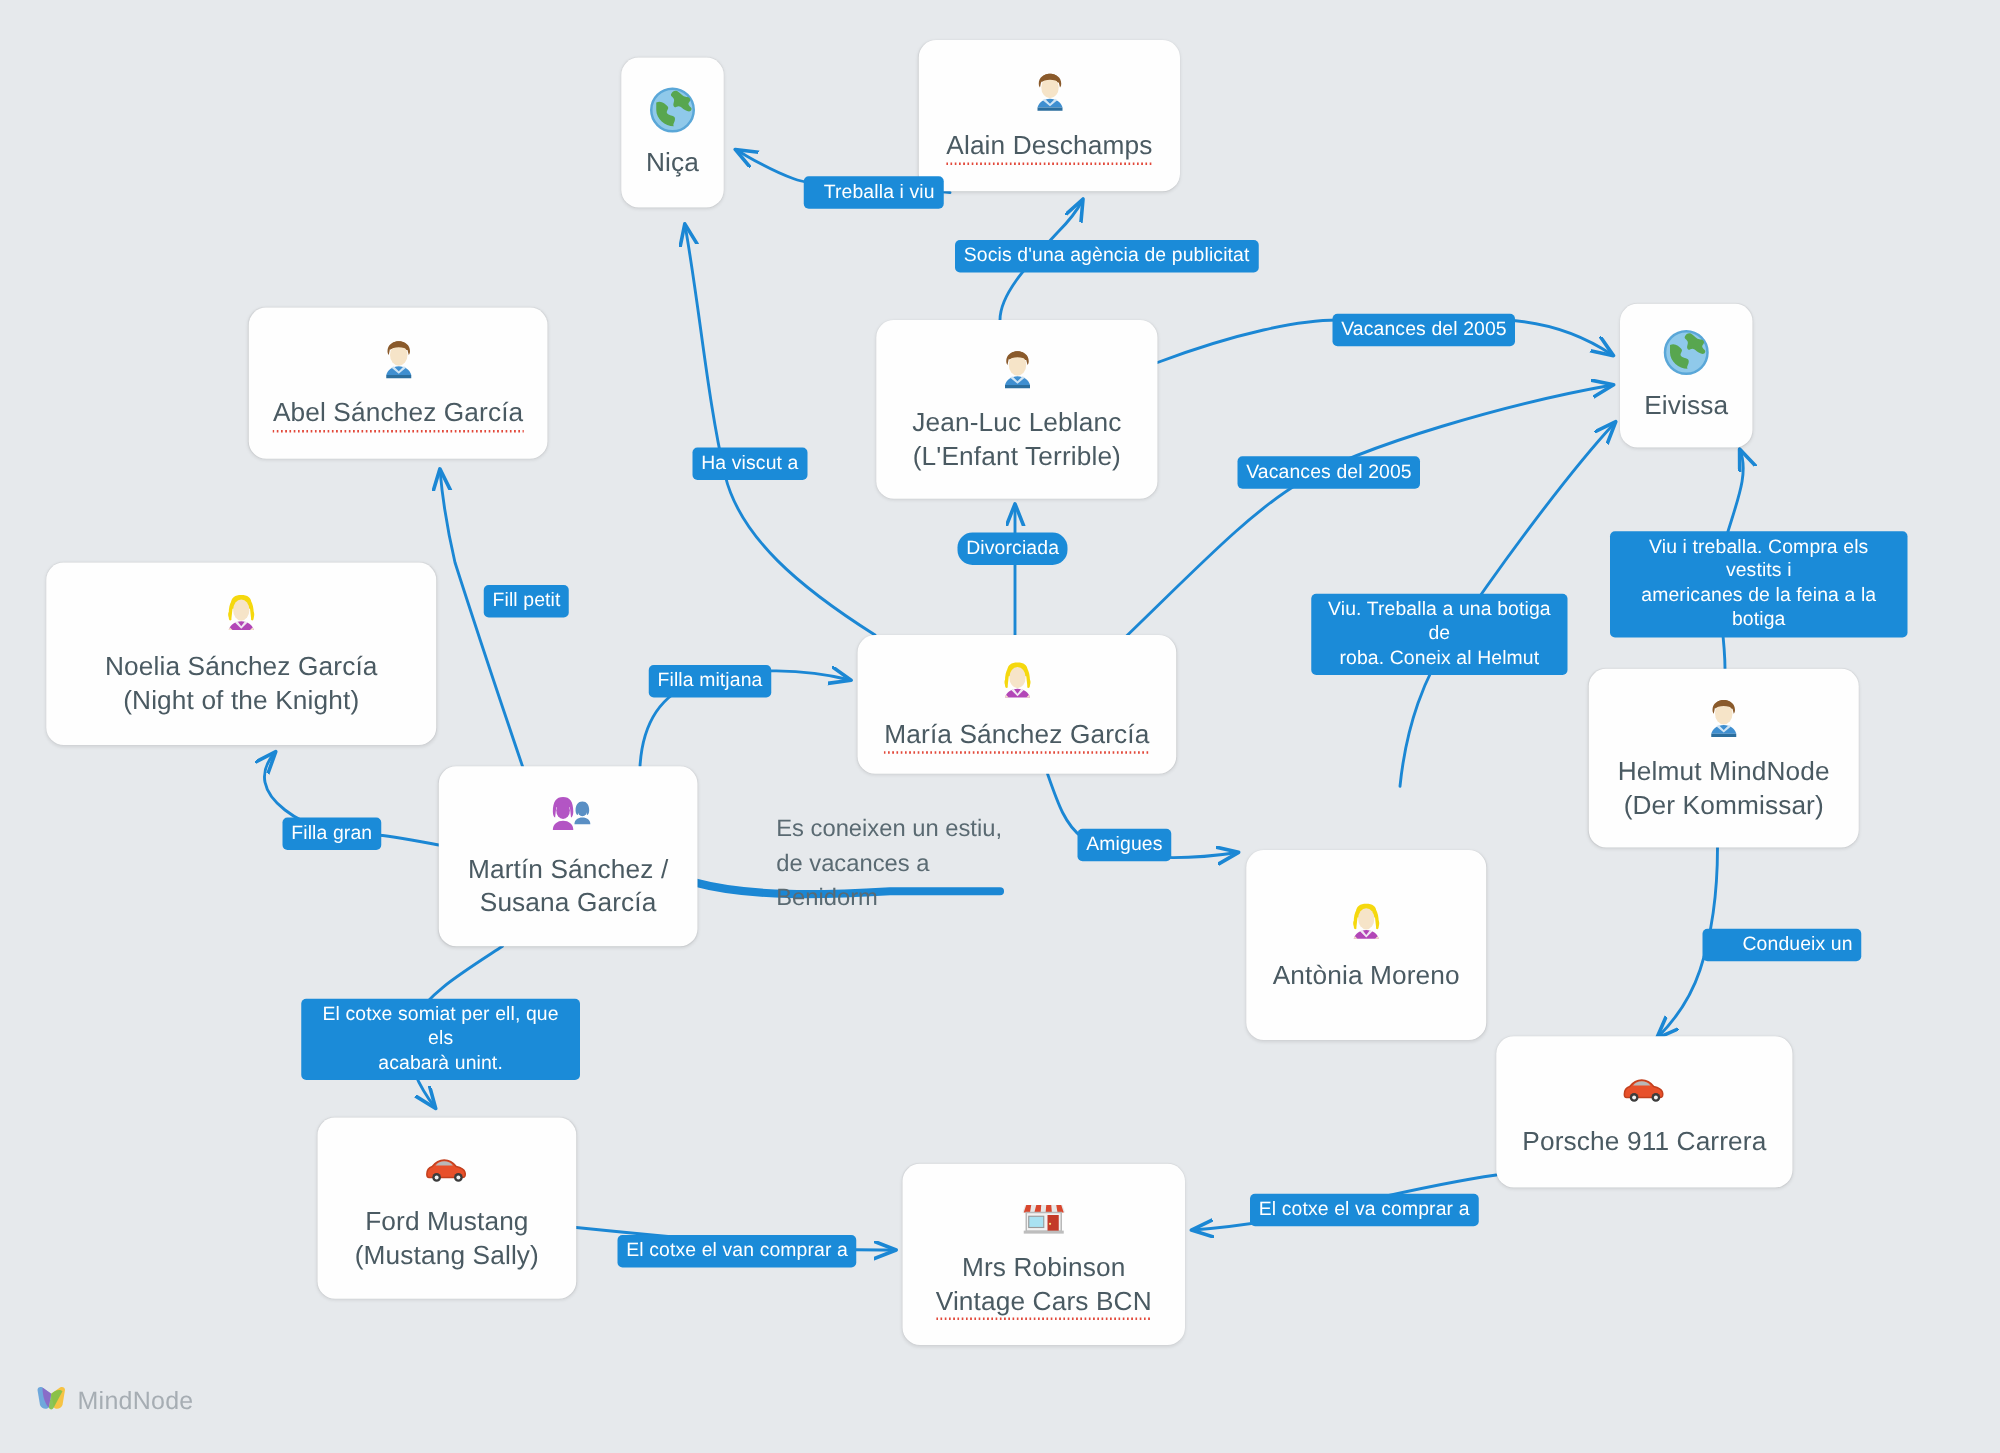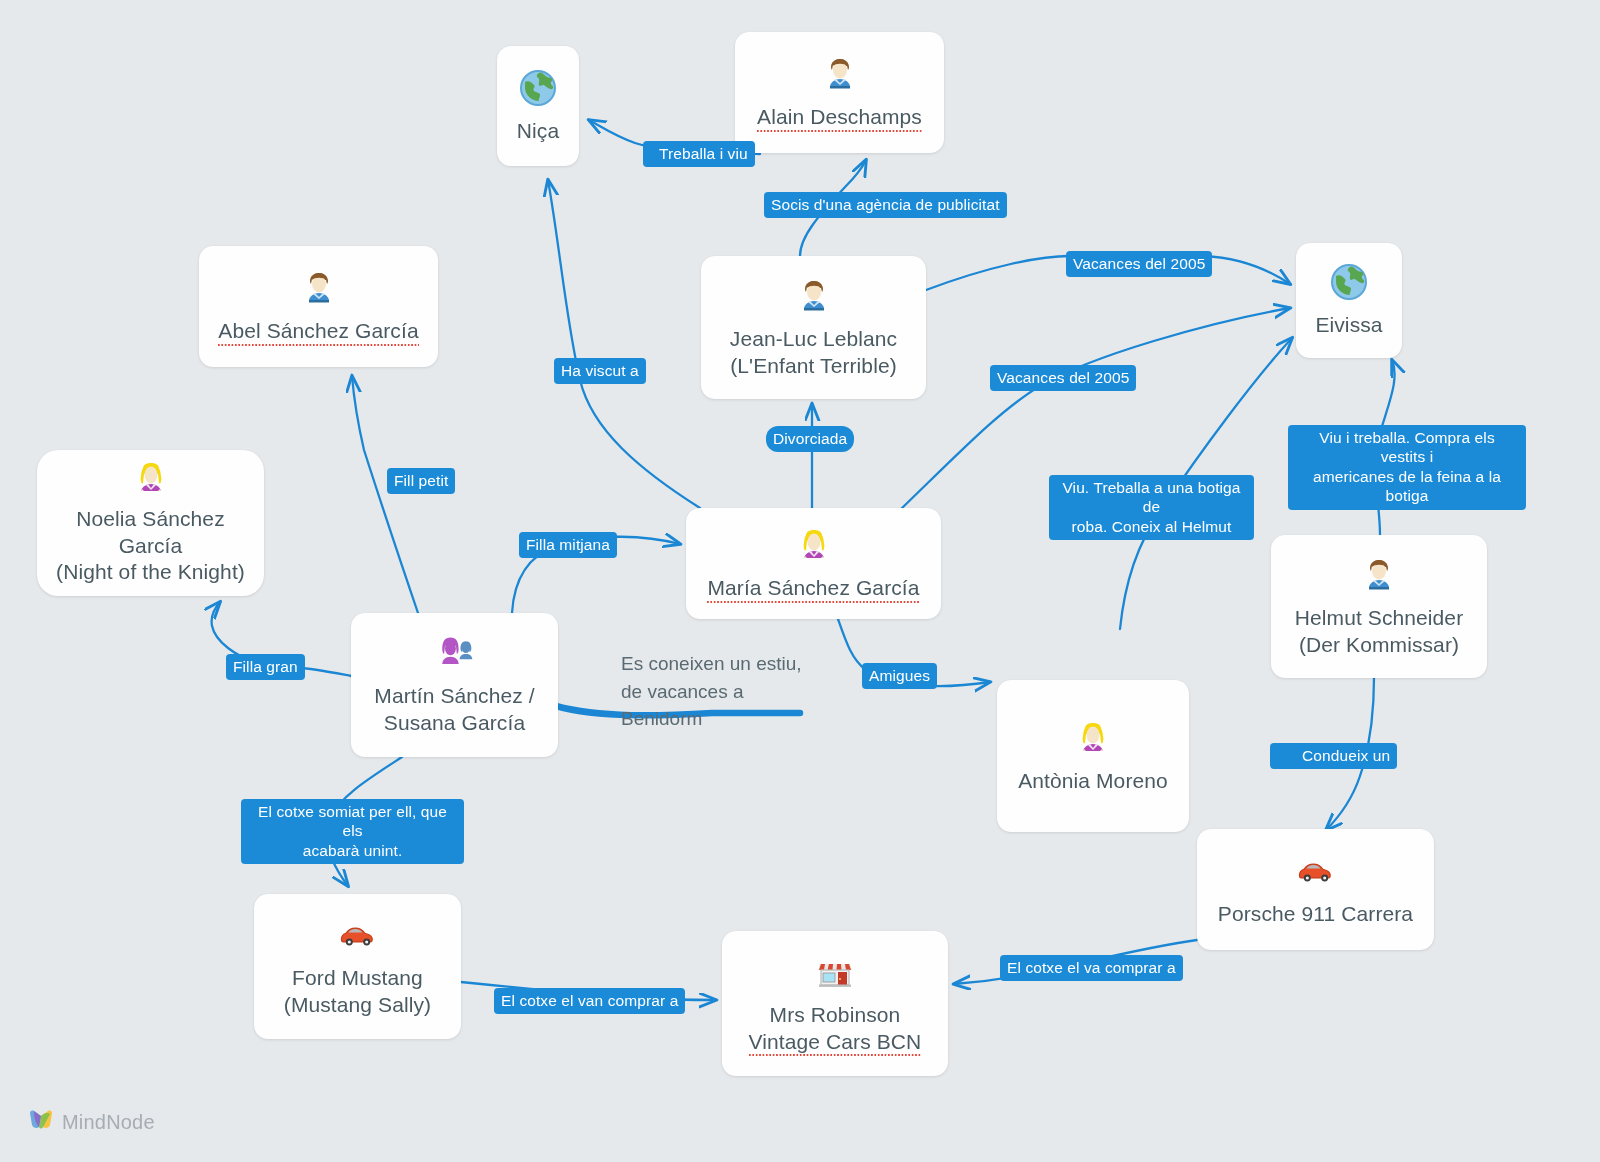--- a/index.html
+++ b/index.html
@@ -210,21 +210,21 @@
     <span class="glyph">
       <svg class="gicon" viewBox="0 0 40 40">
           <circle cx="20" cy="20" r="17" fill="#8fc9ea" stroke="#5aa7d8" stroke-width="2"></circle>
           <path d="M7 14c4-2 7 1 9 3s-2 4 0 6 6 1 6 4-2 4-1 6c-7 0-14-6-14-13 0-2 0-4 0-6z" fill="#58a64f"></path>
           <path d="M24 5c2 1 3 3 5 4s4 0 5 2-2 3-1 5 3 2 2 4-3 1-5 0-3-3-5-3-3 2-4 0 1-4 0-6-3-2-2-4 3-3 5-2z" fill="#58a64f"></path>
         </svg>
     </span>
     <span class="label">Eivissa</span>
   </div>
 
-  <div class="node" style="left:37px; top:450px; width:227px; height:146px;border-radius:21px;">
+  <div class="node" style="left:37px; top:450px; width:312px; height:146px;">
     <span class="glyph">
       <svg class="gicon" viewBox="0 0 40 40">
           <path d="M10 20c0-9 3-14 10-14s10 5 10 14c0 3-1 5-2 5l-1-9H13l-1 9c-1 0-2-2-2-5z" fill="#f5d80e"></path>
           <ellipse cx="20" cy="17" rx="6.5" ry="8.5" fill="#f6e4c8"></ellipse>
           <path d="M12 11c0-4 3-6 8-6s8 2 8 6c-2-2-5-3-8-3s-6 1-8 3z" fill="#f5d80e"></path>
           <path d="M11 18c-1 0-2 2-1 5 0 2 1 3 2 2zM29 18c1 0 2 2 1 5 0 2-1 3-2 2z" fill="#f5d80e"></path>
           <path d="M20 26c-5 0-9 3-10 7h20c-1-4-5-7-10-7z" fill="#b246b7"></path>
           <path d="M17 26l3 4 3-4 2 1-5 5-5-5z" fill="#f0e6f2"></path>
           <path d="M11 31c-1 1-1 2-1 2h3zM29 31c1 1 1 2 1 2h-3z" fill="#f6e4c8"></path>
         </svg>
@@ -252,21 +252,21 @@
     <span class="glyph">
       <svg class="gicon" viewBox="0 0 40 40">
           <path d="M11 13c0-5 4-8 9-8s9 3 9 8c0 2-1 3-1 3l-1-4-14-1-1 5s-1-1-1-3z" fill="#8a5a2b"></path>
           <ellipse cx="20" cy="16" rx="7" ry="8.5" fill="#f6e4c8"></ellipse>
           <path d="M13 12c2-3 12-3 14 0 0-5-3-7-7-7s-7 2-7 7z" fill="#8a5a2b"></path>
           <path d="M20 25c-5 0-9 3-10 7h20c-1-4-5-7-10-7z" fill="#3f8fd0"></path>
           <path d="M16 25l4 4 4-4 2 1-6 5-6-5z" fill="#cfe4f4"></path>
           <path d="M10 32h20v2.5H10z" fill="#2b6e9e"></path>
         </svg>
     </span>
-    <span class="label">Helmut Schneider
+    <span class="label">Helmut MindNode
 (Der Kommissar)</span>
   </div>
 
   <div class="node" style="left:351px; top:613px; width:207px; height:144px;">
     <span class="glyph">
       <svg class="gicon" viewBox="0 0 44 40">
           <path d="M28 15c0-5 2-8 6-8s6 3 6 8c0 2-1 4-2 4l-1-6h-6l-1 6c-1 0-2-2-2-4z" fill="#5a8fc4"></path>
           <ellipse cx="34" cy="14" rx="4.5" ry="6" fill="#5a8fc4"></ellipse>
           <path d="M34 21c-4 0-7 2-7 6h14c0-4-3-6-7-6z" fill="#5a8fc4"></path>
           <path d="M8 16c0-9 3-13 9-13s9 4 9 13c0 3-1 5-2 5l-1-9H11l-1 9c-1 0-2-2-2-5z" fill="#b355c4"></path>
@@ -345,21 +345,21 @@
   <div class="edge-label" style="left:990px;  top:365px;">Vacances del 2005</div>
   <div class="edge-label" style="left:766px;  top:426px;border-radius:12px;">Divorciada</div>
   <div class="edge-label" style="left:1288px; top:425px; width:238px;">Viu i treballa. Compra els vestits i
 americanes de la feina a la botiga</div>
   <div class="edge-label" style="left:1049px; top:475px; width:205px;">Viu. Treballa a una botiga de
 roba. Coneix al Helmut</div>
   <div class="edge-label" style="left:387px;  top:468px;">Fill petit</div>
   <div class="edge-label" style="left:519px;  top:532px;">Filla mitjana</div>
   <div class="edge-label" style="left:226px;  top:654px;">Filla gran</div>
   <div class="edge-label" style="left:862px;  top:663px;">Amigues</div>
-  <div class="edge-label" style="left:1270px; top:743px;padding-left:32px;">Condueix un</div>
+  <div class="edge-label" style="left:1362px; top:743px;padding-left:32px;">Condueix un</div>
   <div class="edge-label" style="left:241px;  top:799px; width:223px;">El cotxe somiat per ell, que els
 acabarà unint.</div>
   <div class="edge-label" style="left:1000px; top:955px;">El cotxe el va comprar a</div>
   <div class="edge-label" style="left:494px;  top:988px;">El cotxe el van comprar a</div>
 
   <div class="plain-label" style="left:621px; top:650px;">Es coneixen un estiu,
 de vacances a
 Benidorm</div>
 
   <div class="brand">

